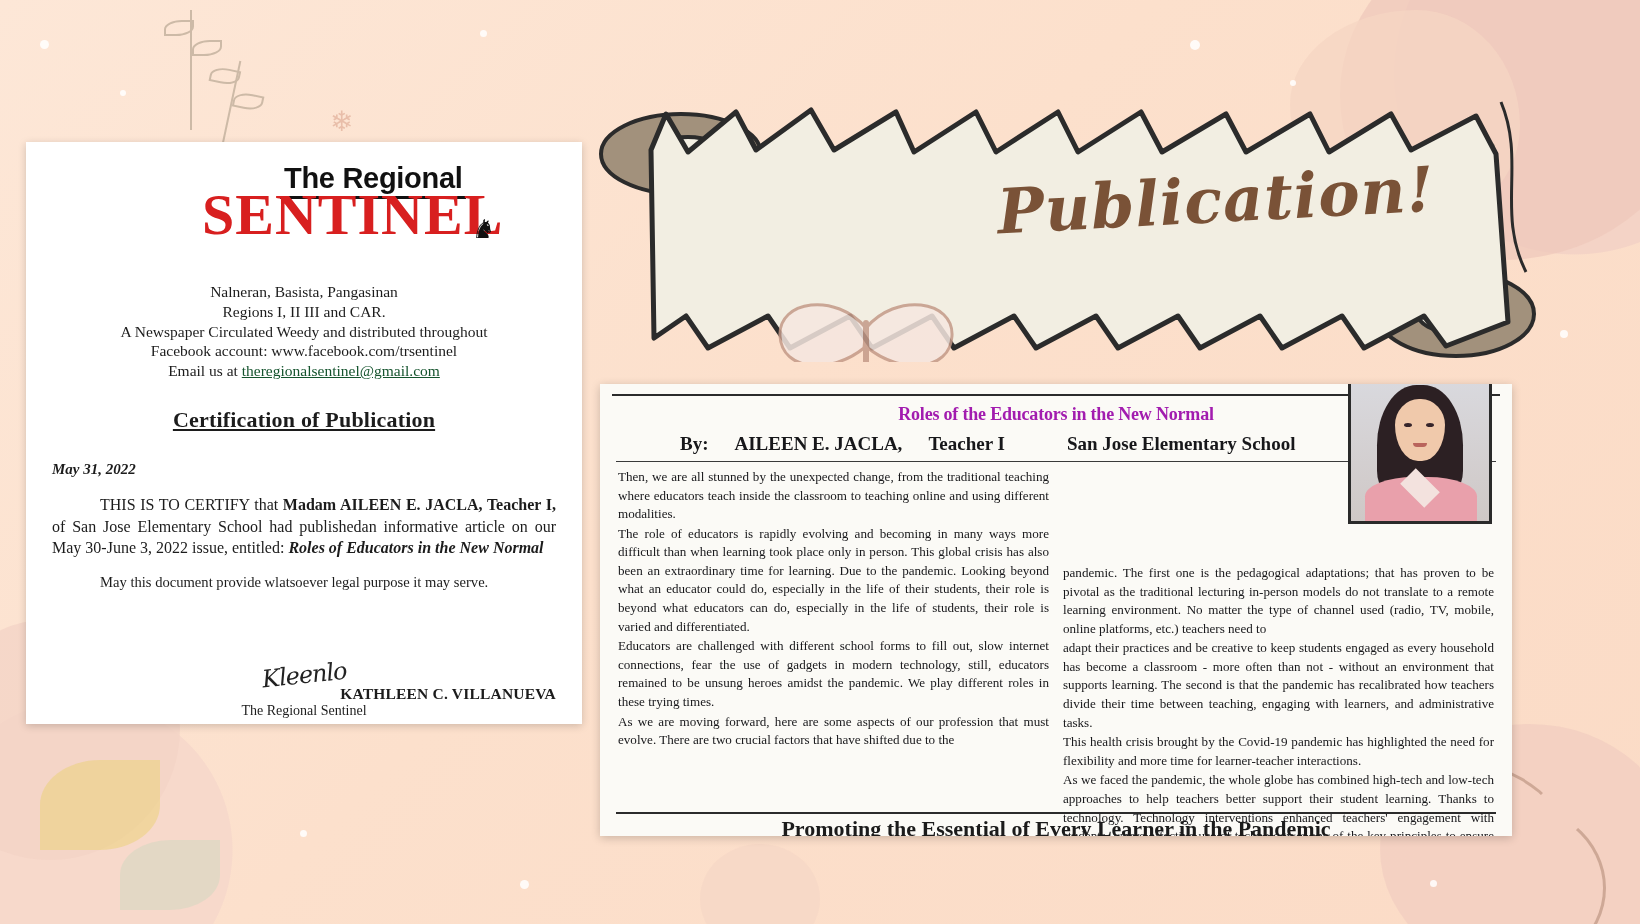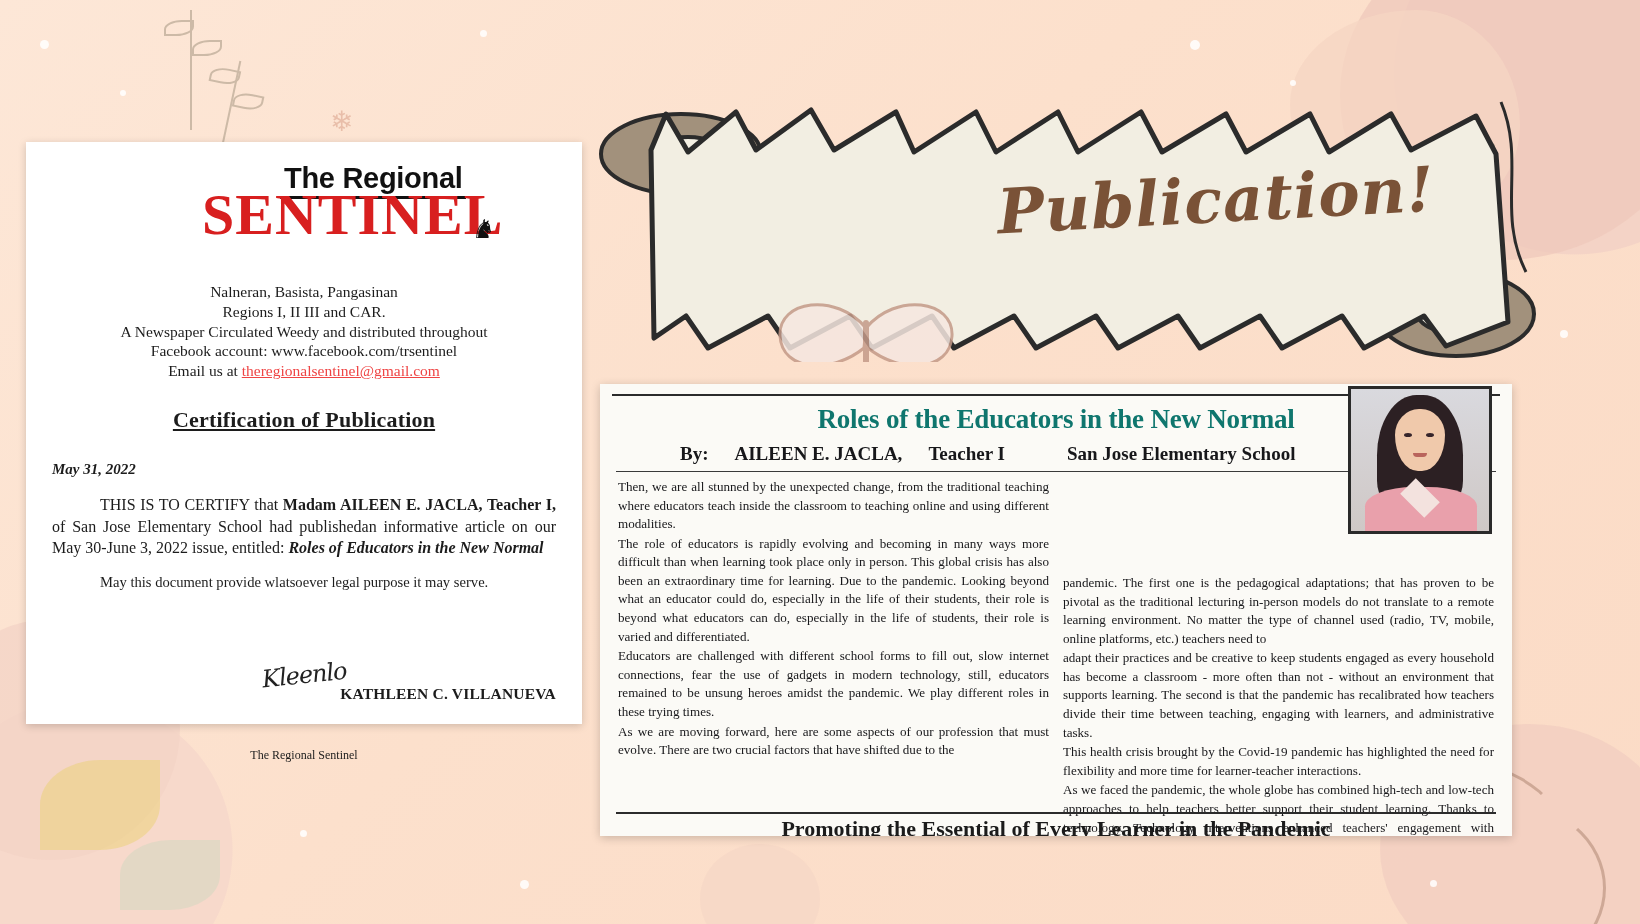--- a/index.html
+++ b/index.html
@@ -132,21 +132,21 @@
     font-size: 26px;
     color: #111;
     transform: scaleX(-1);
   }
   .addr {
     font-size: 15.5px;
     line-height: 1.28;
     margin-top: 18px;
   }
   .addr a {
-    color: #ef4444;
+    color: #14532d;
     text-decoration: underline;
   }
   .cert-title {
     margin-top: 26px;
     font-size: 22px;
     font-weight: bold;
     text-decoration: underline;
     letter-spacing: 0.2px;
   }
   .cert-date {
@@ -190,22 +190,21 @@
     font-family: "Liberation Serif", serif;
     margin-top: -4px;
     letter-spacing: 0.2px;
     text-align: right;
   }
   .sign-role {
     font-size: 13.5px;
     font-style: italic;
   }
   .sign-org {
-    font-size: 12px;
-    margin-top: 45px;
+    font-size: 14px;
   }
 
   
   .banner-wrap {
     position: absolute;
     left: 596px;
     top: 92px;
     width: 940px;
     height: 270px;
   }
@@ -243,24 +242,24 @@
     border-top: 2px solid #2b2b2b;
     padding-top: 6px;
     position: relative;
     height: 100%;
     box-sizing: border-box;
   }
   .news-headline {
     text-align: center;
     font-family: "Liberation Serif", serif;
     font-weight: bold;
-    font-size: 27px;
+    font-size: 18px;
     letter-spacing: -0.2px;
     margin-top: 2px;
-    color: #0f766e;
+    color: #a21caf;
   }
   .news-byline {
     display: flex;
     align-items: baseline;
     font-family: "Liberation Serif", serif;
     font-size: 19px;
     font-weight: bold;
     margin-top: 8px;
     padding: 0 10px;
     gap: 26px;

